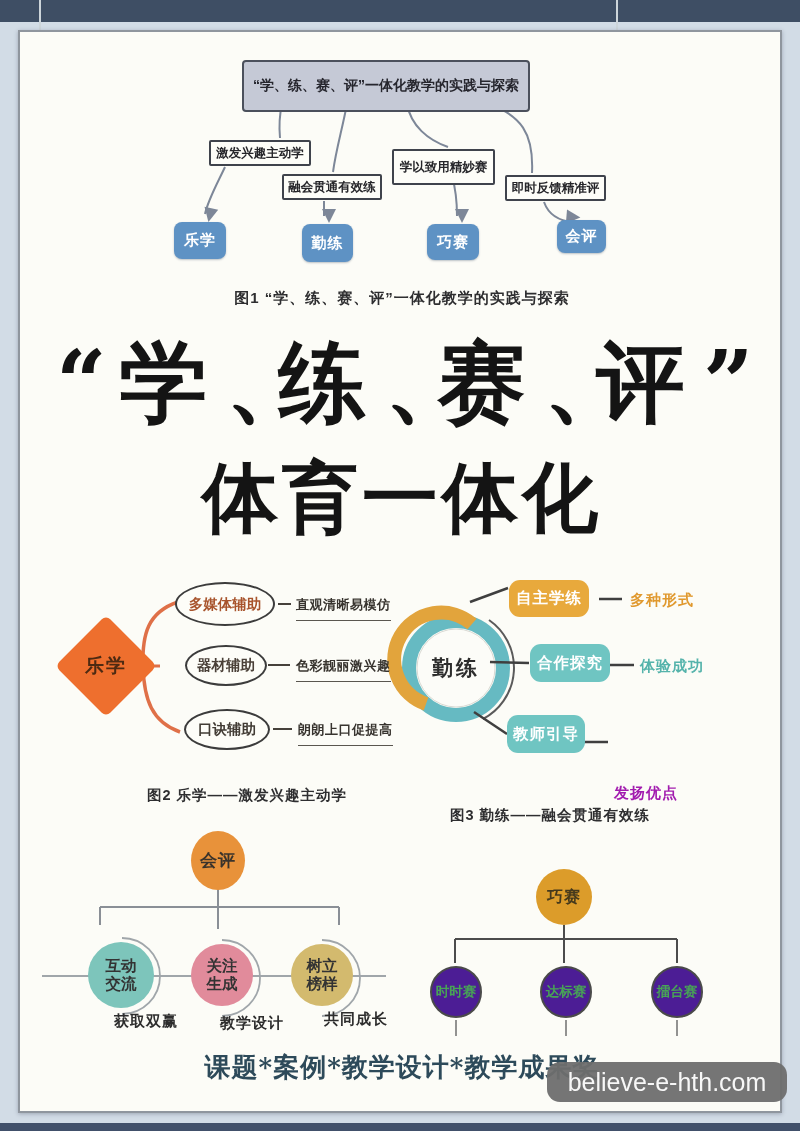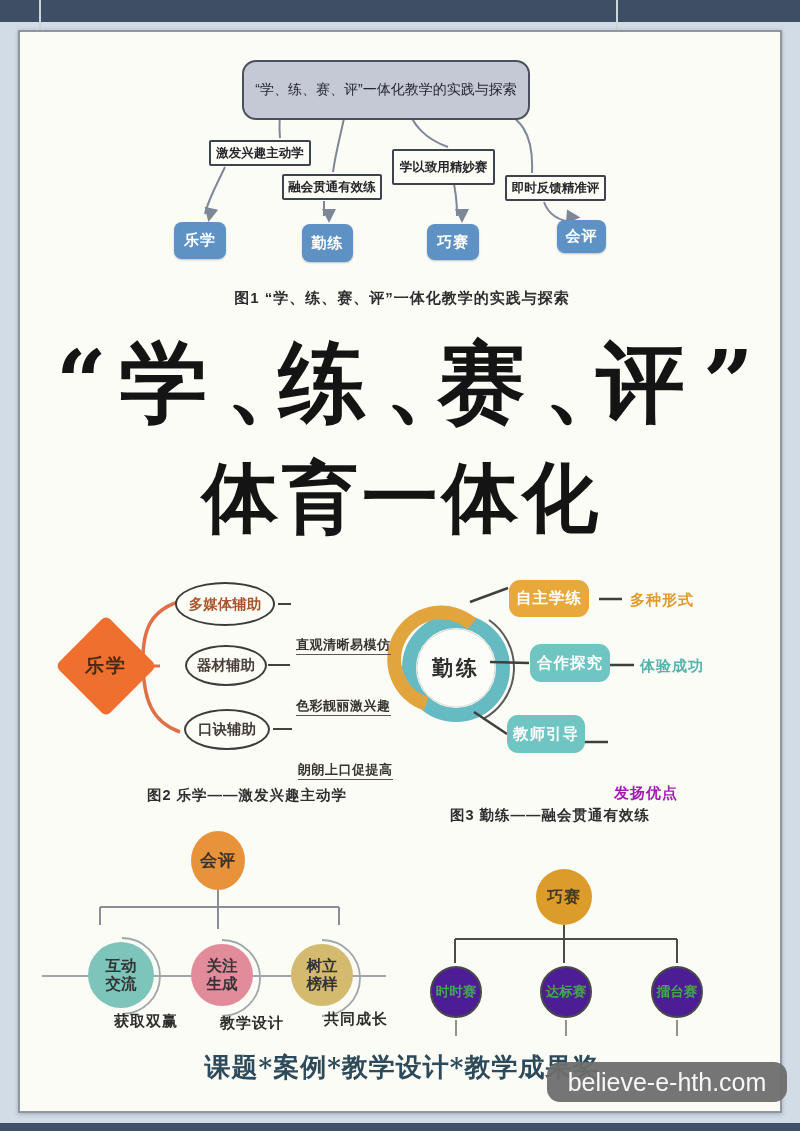--- a/index.html
+++ b/index.html
@@ -17,23 +17,23 @@
   .vline{top:0;width:2px;height:36px;background:#cdd5da;}
   .page{
     left:18px;top:30px;width:764px;height:1083px;
     background:#fcfcf7;border:2px solid #8f969e;box-sizing:border-box;
     box-shadow:0 1px 4px rgba(60,70,90,.35);
   }
   svg.layer{position:absolute;left:0;top:0;width:764px;height:1083px;pointer-events:none;}
 
   
   .f1-root{
-    left:222px;top:28px;width:288px;height:60px;
-    background:#c5c9d6;border:2px solid #4b505c;border-radius:14px;
-    font-weight:normal;font-size:14px;color:#26262e;box-sizing:border-box;
+    left:222px;top:28px;width:288px;height:52px;
+    background:#c5c9d6;border:2px solid #4b505c;border-radius:4px;
+    font-weight:bold;font-size:14px;color:#26262e;box-sizing:border-box;
   }
   .f1-branch{
     background:#fdfdf8;border:2px solid #3f434c;border-radius:2px;
     font-weight:bold;font-size:12.5px;color:#26262a;box-sizing:border-box;
   }
   .f1-node{
     background:#5e92c4;border-radius:8px;color:#ffffff;font-weight:bold;
     font-size:15px;letter-spacing:1px;box-shadow:0 1px 2px rgba(40,60,90,.3);
   }
   .fig-caption{font-weight:bold;font-size:15px;color:#2e2e30;letter-spacing:1px;}
@@ -49,21 +49,21 @@
     font-family:"DejaVu Serif", serif;font-weight:bold;font-size:76px;color:#141414;letter-spacing:4px;line-height:84px;}
 
   
   .f2-diamond{left:50px;top:598px;width:72px;height:72px;background:#ee6f2e;
     transform:rotate(45deg);border-radius:6px;}
   .f2-diamond-label{left:50px;top:598px;width:72px;height:72px;
     font-weight:bold;font-size:19px;color:#4d2a12;letter-spacing:2px;}
   .f2-ellipse{background:#fdfdf8;border:2px solid #3c3c3c;border-radius:50%;
     font-weight:bold;box-sizing:border-box;}
   .f2-note{font-weight:bold;font-size:13px;color:#38342f;
-    border-bottom:1.5px solid #5a564f;padding-bottom:0;letter-spacing:0.5px;margin-top:40px;}
+    border-bottom:1.5px solid #5a564f;padding-bottom:6px;letter-spacing:0.5px;}
 
   
   .f3-box{border-radius:11px;color:#ffffff;font-weight:bold;font-size:15.5px;letter-spacing:1px;}
   .f3-note{font-weight:bold;font-size:15px;letter-spacing:1px;}
   .f3-core{left:391px;top:620px;width:90px;height:32px;font-weight:bold;font-size:21px;
     color:#2d2d2d;letter-spacing:3px;}
 
   
   .f4-top{left:171px;top:799px;width:54px;height:59px;background:#e8923a;border-radius:50%;
     font-weight:bold;font-size:17px;color:#3a332b;letter-spacing:1px;}

